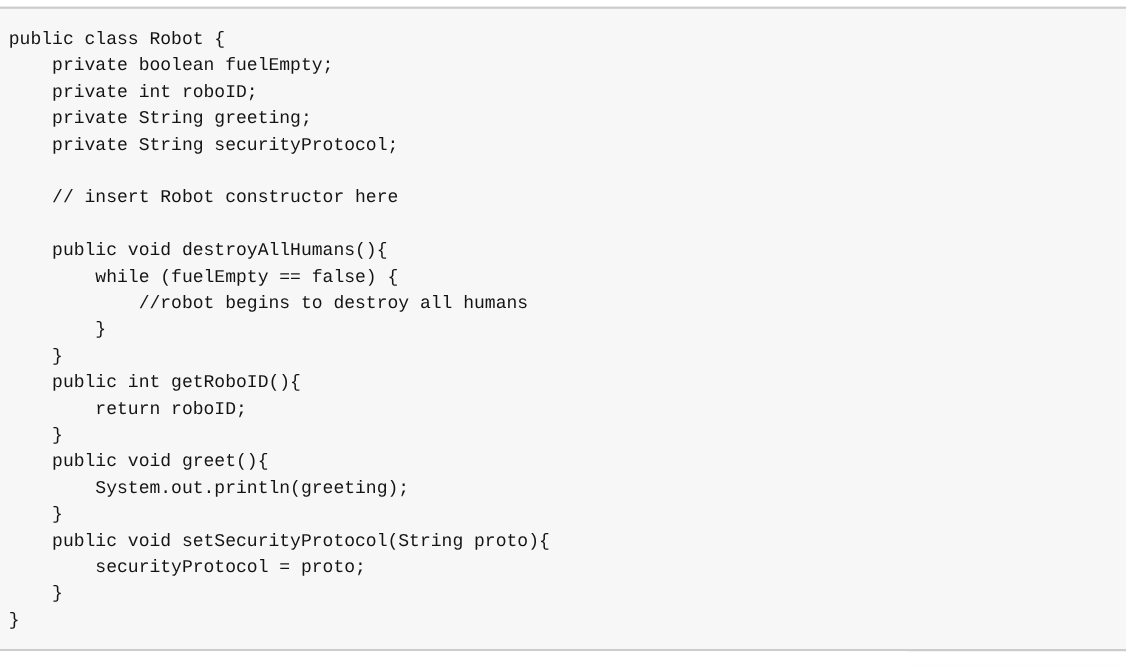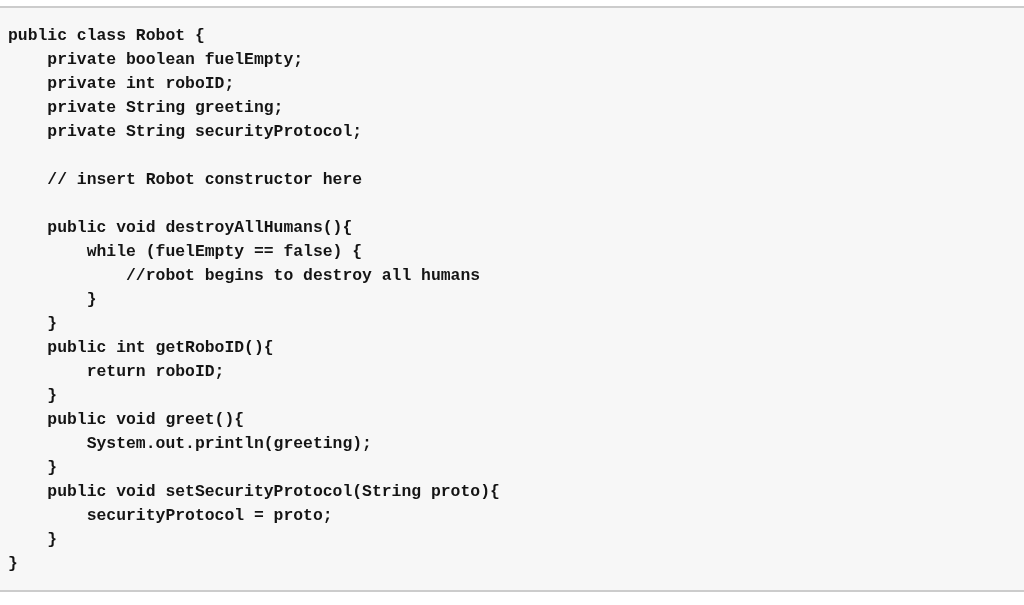--- a/index.html
+++ b/index.html
@@ -13,21 +13,20 @@
     height: 605px;
     overflow: hidden;
     font-family: "Liberation Mono", "DejaVu Sans Mono", monospace;
   }
 
   #page {
     position: relative;
     width: 825px;
     height: 605px;
     background: #ffffff;
-    font-weight: bold;
   }
 
   
   .top-gutter {
     height: 6px;
     background: #ffffff;
   }
 
   .code-block {
     box-sizing: border-box;

